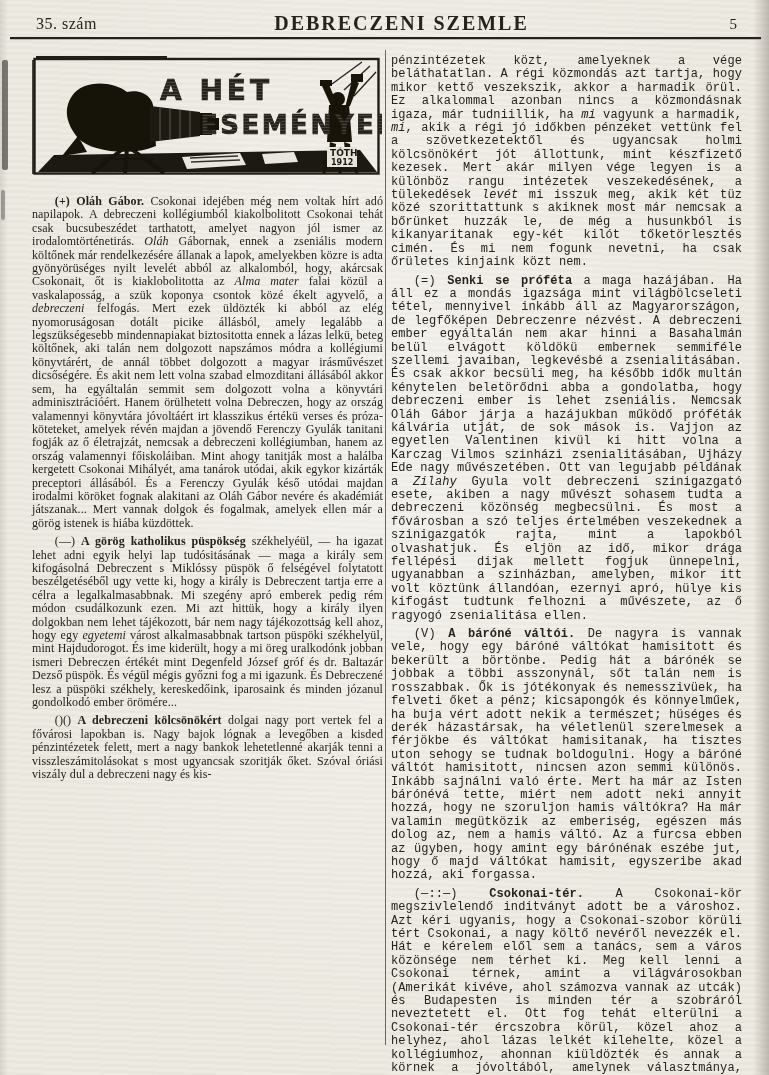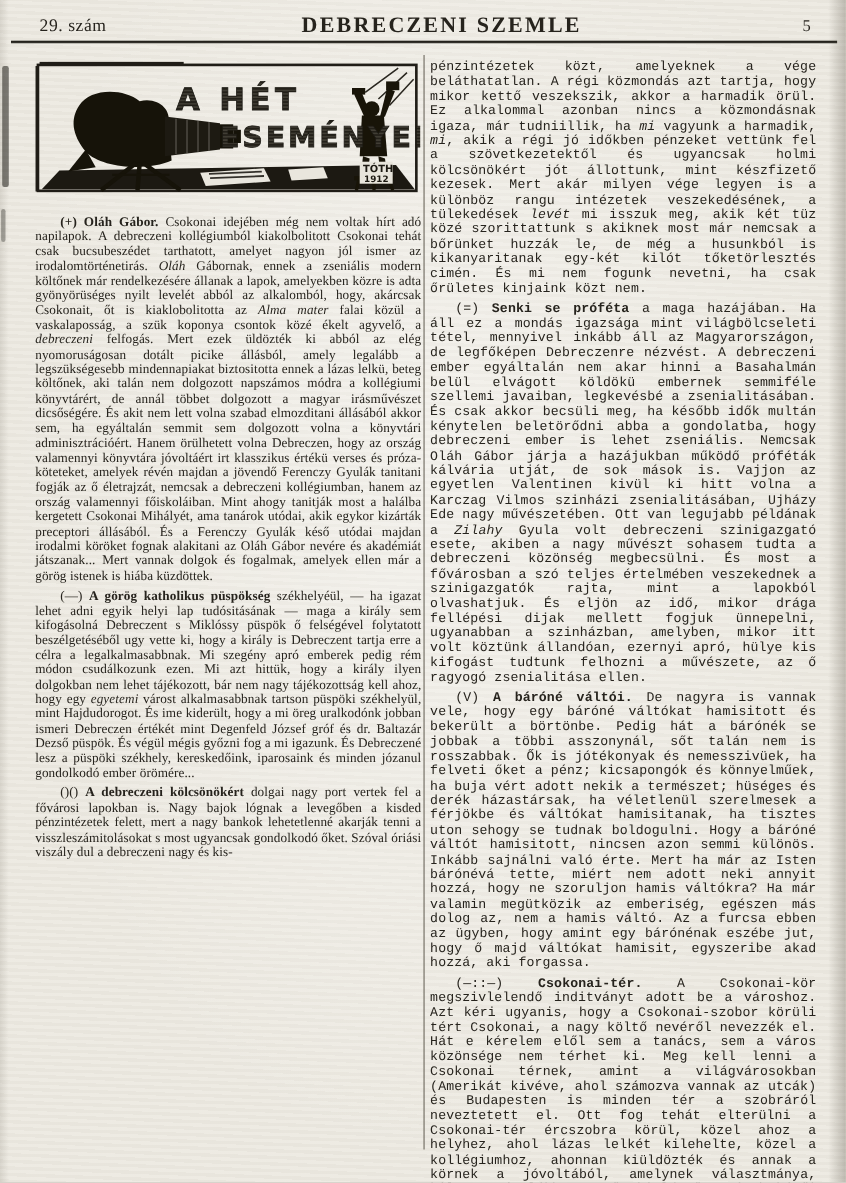--- a/index.html
+++ b/index.html
@@ -40,21 +40,21 @@
   .b{font-weight:bold;}
   .i{font-style:italic;}
 
   .divider{position:absolute;left:385px;top:50px;width:1px;height:995px;background:#6d685d;}
 </style>
 </head>
 <body>
 
 <div class="page">
 
-  <div class="hdr-issue">29. szám</div>
+  <div class="hdr-issue">35. szám</div>
   <div class="hdr-title">DEBRECZENI SZEMLE</div>
   <div class="hdr-page">5</div>
   <div class="hdr-rule"></div>
 
   <svg class="illustration" viewBox="0 0 350 121" xmlns="http://www.w3.org/2000/svg">
     <defs>
       <pattern id="inkstripe" patternUnits="userSpaceOnUse" width="3" height="3">
         <rect width="3" height="3" fill="#232019"></rect>
         <rect y="1.9" width="3" height="0.8" fill="#59544a"></rect>
       </pattern>
@@ -113,21 +113,21 @@
     <g>
       <rect x="295" y="91" width="30" height="20" fill="#e7e4db"></rect>
       <text x="298" y="100" font-size="9" font-family="DejaVu Sans, sans-serif" font-weight="bold" fill="#1c1912">TÓTH</text>
       <text x="299" y="109" font-size="8" font-family="DejaVu Sans, sans-serif" font-weight="bold" fill="#1c1912">1912</text>
     </g>
   </svg>
 
   <div class="col col-left">
       <p class="para"><span class="b">(+) Oláh Gábor.</span><span> Csokonai idejében még nem voltak hírt adó napilapok. A debreczeni kollégiumból kiakolbolitott Csokonai tehát csak bucsubeszédet tarthatott, amelyet nagyon jól ismer az irodalomtörténetirás. </span><span class="i">Oláh</span><span> Gábornak, ennek a zseniális modern költőnek már rendelkezésére állanak a lapok, amelyekben közre is adta gyönyörüséges nyilt levelét abból az alkalomból, hogy, akárcsak Csokonait, őt is kiaklobolitotta az </span><span class="i">Alma mater</span><span> falai közül a vaskalaposság, a szük koponya csontok közé ékelt agyvelő, a </span><span class="i">debreczeni</span><span> felfogás. Mert ezek üldözték ki abból az elég nyomoruságosan dotált picike állásból, amely legalább a legszükségesebb mindennapiakat biztositotta ennek a lázas lelkü, beteg költőnek, aki talán nem dolgozott napszámos módra a kollégiumi könyvtárért, de annál többet dolgozott a magyar irásművészet dicsőségére. És akit nem lett volna szabad elmozditani állásából akkor sem, ha egyáltalán semmit sem dolgozott volna a könyvtári adminisztrációért. Hanem örülhetett volna Debreczen, hogy az ország valamennyi könyvtára jóvoltáért irt klasszikus értékü verses és próza-köteteket, amelyek révén majdan a jövendő Ferenczy Gyulák tanitani fogják az ő életrajzát, nemcsak a debreczeni kollégiumban, hanem az ország valamennyi főiskoláiban. Mint ahogy tanitják most a halálba kergetett Csokonai Mihályét, ama tanárok utódai, akik egykor kizárták preceptori állásából. És a Ferenczy Gyulák késő utódai majdan irodalmi köröket fognak alakitani az Oláh Gábor nevére és akadémiát játszanak... Mert vannak dolgok és fogalmak, amelyek ellen már a görög istenek is hiába küzdöttek.</span></p>
       <p class="para"><span>(—) </span><span class="b">A görög katholikus püspökség</span><span> székhelyéül, — ha igazat lehet adni egyik helyi lap tudósitásának — maga a király sem kifogásolná Debreczent s Miklóssy püspök ő felségével folytatott beszélgetéséből ugy vette ki, hogy a király is Debreczent tartja erre a célra a legalkalmasabbnak. Mi szegény apró emberek pedig rém módon csudálkozunk ezen. Mi azt hittük, hogy a király ilyen dolgokban nem lehet tájékozott, bár nem nagy tájékozottság kell ahoz, hogy egy </span><span class="i">egyetemi</span><span> várost alkalmasabbnak tartson püspöki székhelyül, mint Hajdudorogot. És ime kiderült, hogy a mi öreg uralkodónk jobban ismeri Debreczen értékét mint Degenfeld József gróf és dr. Baltazár Dezső püspök. És végül mégis győzni fog a mi igazunk. És Debreczené lesz a püspöki székhely, kereskedőink, iparosaink és minden józanul gondolkodó ember örömére...</span></p>
-      <p class="para"><span>()() </span><span class="b">A debreczeni kölcsönökért</span><span> dolgai nagy port vertek fel a fővárosi lapokban is. Nagy bajok lógnak a levegőben a kisded pénzintézetek felett, mert a nagy bankok lehetetlenné akarják tenni a visszleszámitolásokat s most ugyancsak gondolkodó őket. Szóval óriási viszály dul a debreczeni nagy és kis-</span></p>
+      <p class="para"><span>()() </span><span class="b">A debreczeni kölcsönökért</span><span> dolgai nagy port vertek fel a fővárosi lapokban is. Nagy bajok lógnak a levegőben a kisded pénzintézetek felett, mert a nagy bankok lehetetlenné akarják tenni a visszleszámitolásokat s most ugyancsak szoritják őket. Szóval óriási viszály dul a debreczeni nagy és kis-</span></p>
     </div>
   <div class="divider"></div>
   <div class="col col-right">
       <p class="para noindent"><span>pénzintézetek közt, amelyeknek a vége beláthatatlan. A régi közmondás azt tartja, hogy mikor kettő veszekszik, akkor a harmadik örül. Ez alkalommal azonban nincs a közmondásnak igaza, már tudniillik, ha </span><span class="i">mi</span><span> vagyunk a harmadik, </span><span class="i">mi</span><span>, akik a régi jó időkben pénzeket vettünk fel a szövetkezetektől és ugyancsak holmi kölcsönökért jót állottunk, mint készfizető kezesek. Mert akár milyen vége legyen is a különböz rangu intézetek veszekedésének, a tülekedések </span><span class="i">levét</span><span> mi isszuk meg, akik két tüz közé szorittattunk s akiknek most már nemcsak a bőrünket huzzák le, de még a husunkból is kikanyaritanak egy-két kilót tőketörlesztés cimén. És mi nem fogunk nevetni, ha csak őrületes kinjaink közt nem.</span></p>
       <p class="para"><span>(=) </span><span class="b">Senki se próféta</span><span> a maga hazájában. Ha áll ez a mondás igazsága mint világbölcseleti tétel, mennyivel inkább áll az Magyarországon, de legfőképen Debreczenre nézvést. A debreczeni ember egyáltalán nem akar hinni a Basahalmán belül elvágott köldökü embernek semmiféle szellemi javaiban, legkevésbé a zsenialitásában. És csak akkor becsüli meg, ha később idők multán kénytelen beletörődni abba a gondolatba, hogy debreczeni ember is lehet zseniális. Nemcsak Oláh Gábor járja a hazájukban működő próféták kálvária utját, de sok mások is. Vajjon az egyetlen Valentinen kivül ki hitt volna a Karczag Vilmos szinházi zsenialitásában, Ujházy Ede nagy művészetében. Ott van legujabb példának a </span><span class="i">Zilahy</span><span> Gyula volt debreczeni szinigazgató esete, akiben a nagy művészt sohasem tudta a debreczeni közönség megbecsülni. És most a fővárosban a szó teljes értelmében veszekednek a szinigazgatók rajta, mint a lapokból olvashatjuk. És eljön az idő, mikor drága fellépési dijak mellett fogjuk ünnepelni, ugyanabban a szinházban, amelyben, mikor itt volt köztünk állandóan, ezernyi apró, hülye kis kifogást tudtunk felhozni a művészete, az ő ragyogó zsenialitása ellen.</span></p>
       <p class="para"><span>(V) </span><span class="b">A báróné váltói.</span><span> De nagyra is vannak vele, hogy egy báróné váltókat hamisitott és bekerült a börtönbe. Pedig hát a bárónék se jobbak a többi asszonynál, sőt talán nem is rosszabbak. Ők is jótékonyak és nemesszivüek, ha felveti őket a pénz; kicsapongók és könnyelműek, ha buja vért adott nekik a természet; hüséges és derék házastársak, ha véletlenül szerelmesek a férjökbe és váltókat hamisitanak, ha tisztes uton sehogy se tudnak boldogulni. Hogy a báróné váltót hamisitott, nincsen azon semmi különös. Inkább sajnálni való érte. Mert ha már az Isten bárónévá tette, miért nem adott neki annyit hozzá, hogy ne szoruljon hamis váltókra? Ha már valamin megütközik az emberiség, egészen más dolog az, nem a hamis váltó. Az a furcsa ebben az ügyben, hogy amint egy bárónénak eszébe jut, hogy ő majd váltókat hamisit, egyszeribe akad hozzá, aki forgassa.</span></p>
       <p class="para"><span>(—::—) </span><span class="b">Csokonai-tér.</span><span> A Csokonai-kör megszivlelendő inditványt adott be a városhoz. Azt kéri ugyanis, hogy a Csokonai-szobor körüli tért Csokonai, a nagy költő nevéről nevezzék el. Hát e kérelem elől sem a tanács, sem a város közönsége nem térhet ki. Meg kell lenni a Csokonai térnek, amint a világvárosokban (Amerikát kivéve, ahol számozva vannak az utcák) és Budapesten is minden tér a szobráról neveztetett el. Ott fog tehát elterülni a Csokonai-tér ércszobra körül, közel ahoz a helyhez, ahol lázas lelkét kilehelte, közel a kollégiumhoz, ahonnan kiüldözték és annak a körnek a jóvoltából, amelynek választmánya, kilenc százalékban az őt kiüldöző tanárok késői kollégáiból áll.</span></p>
     </div>
 
   <div class="edge-left"></div>

